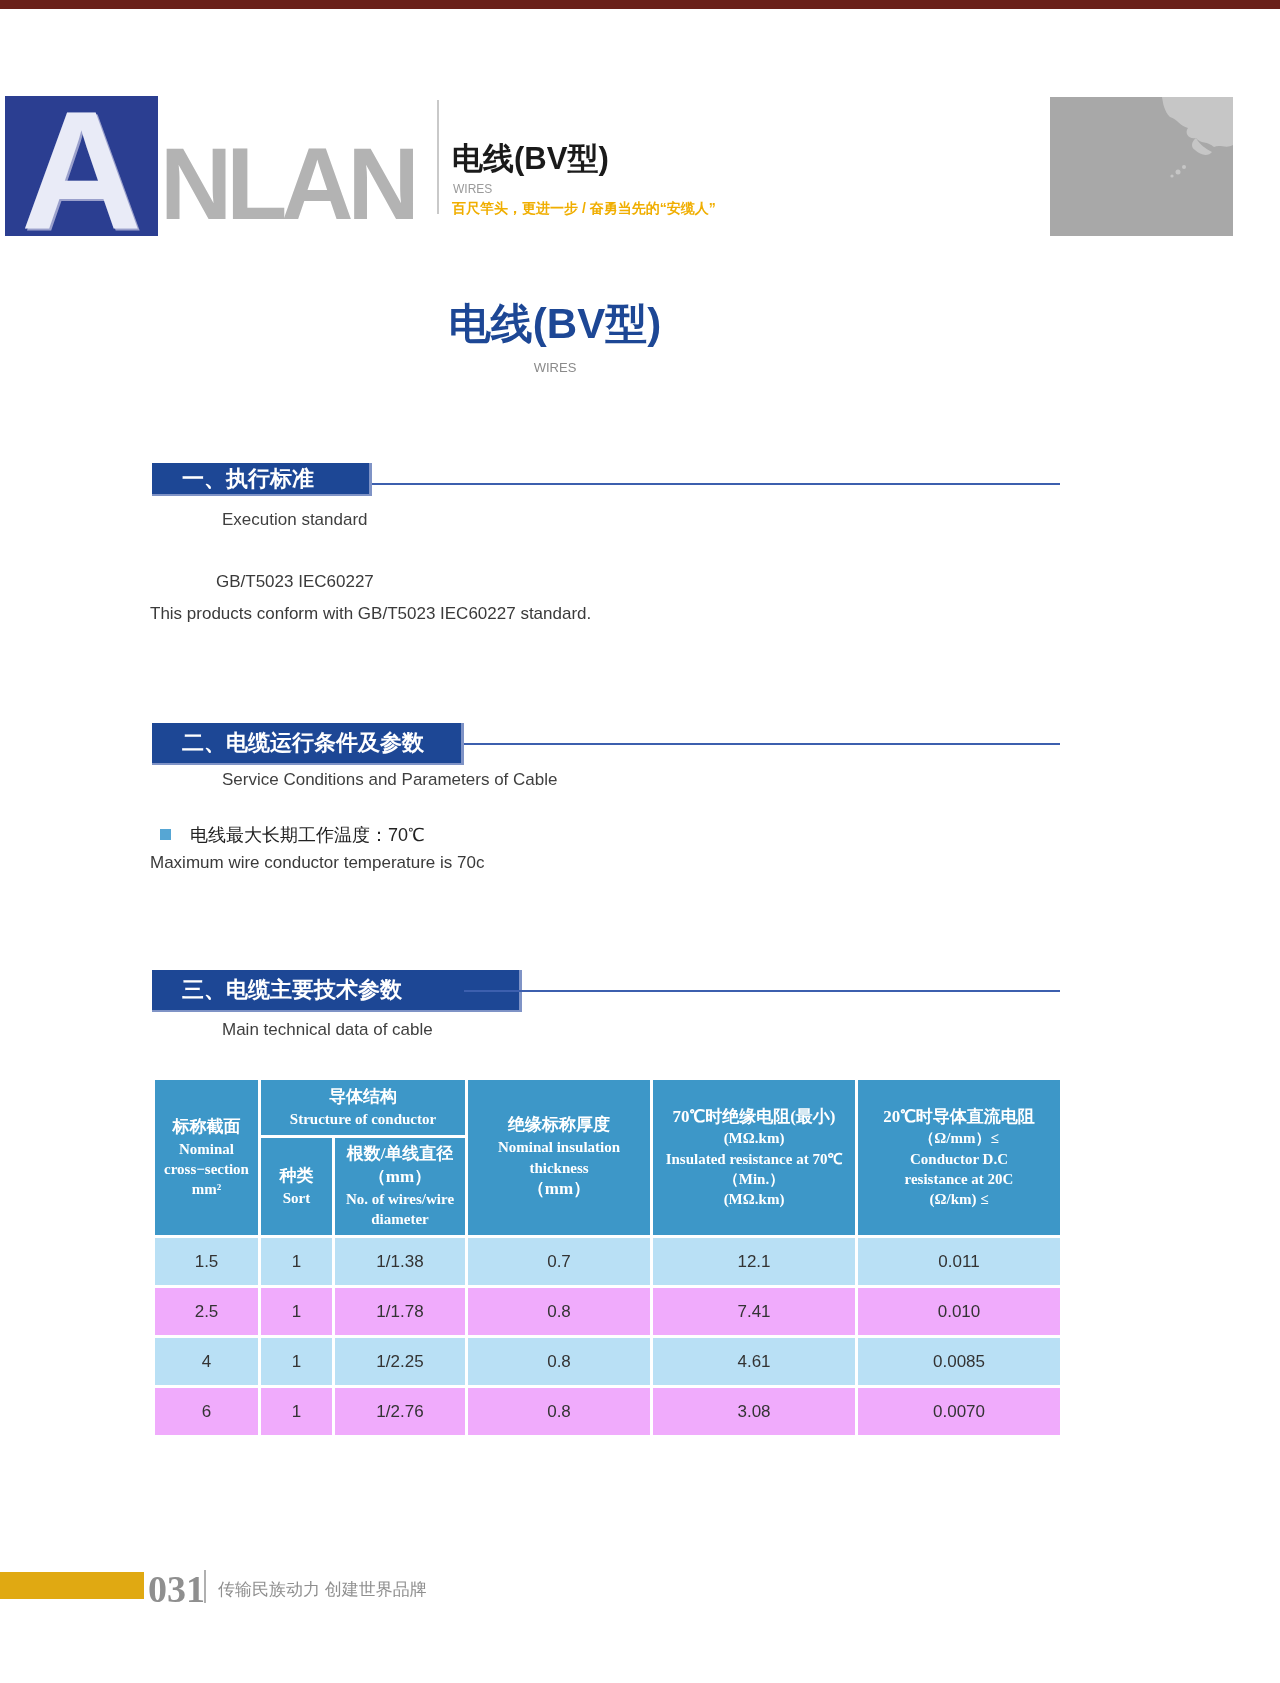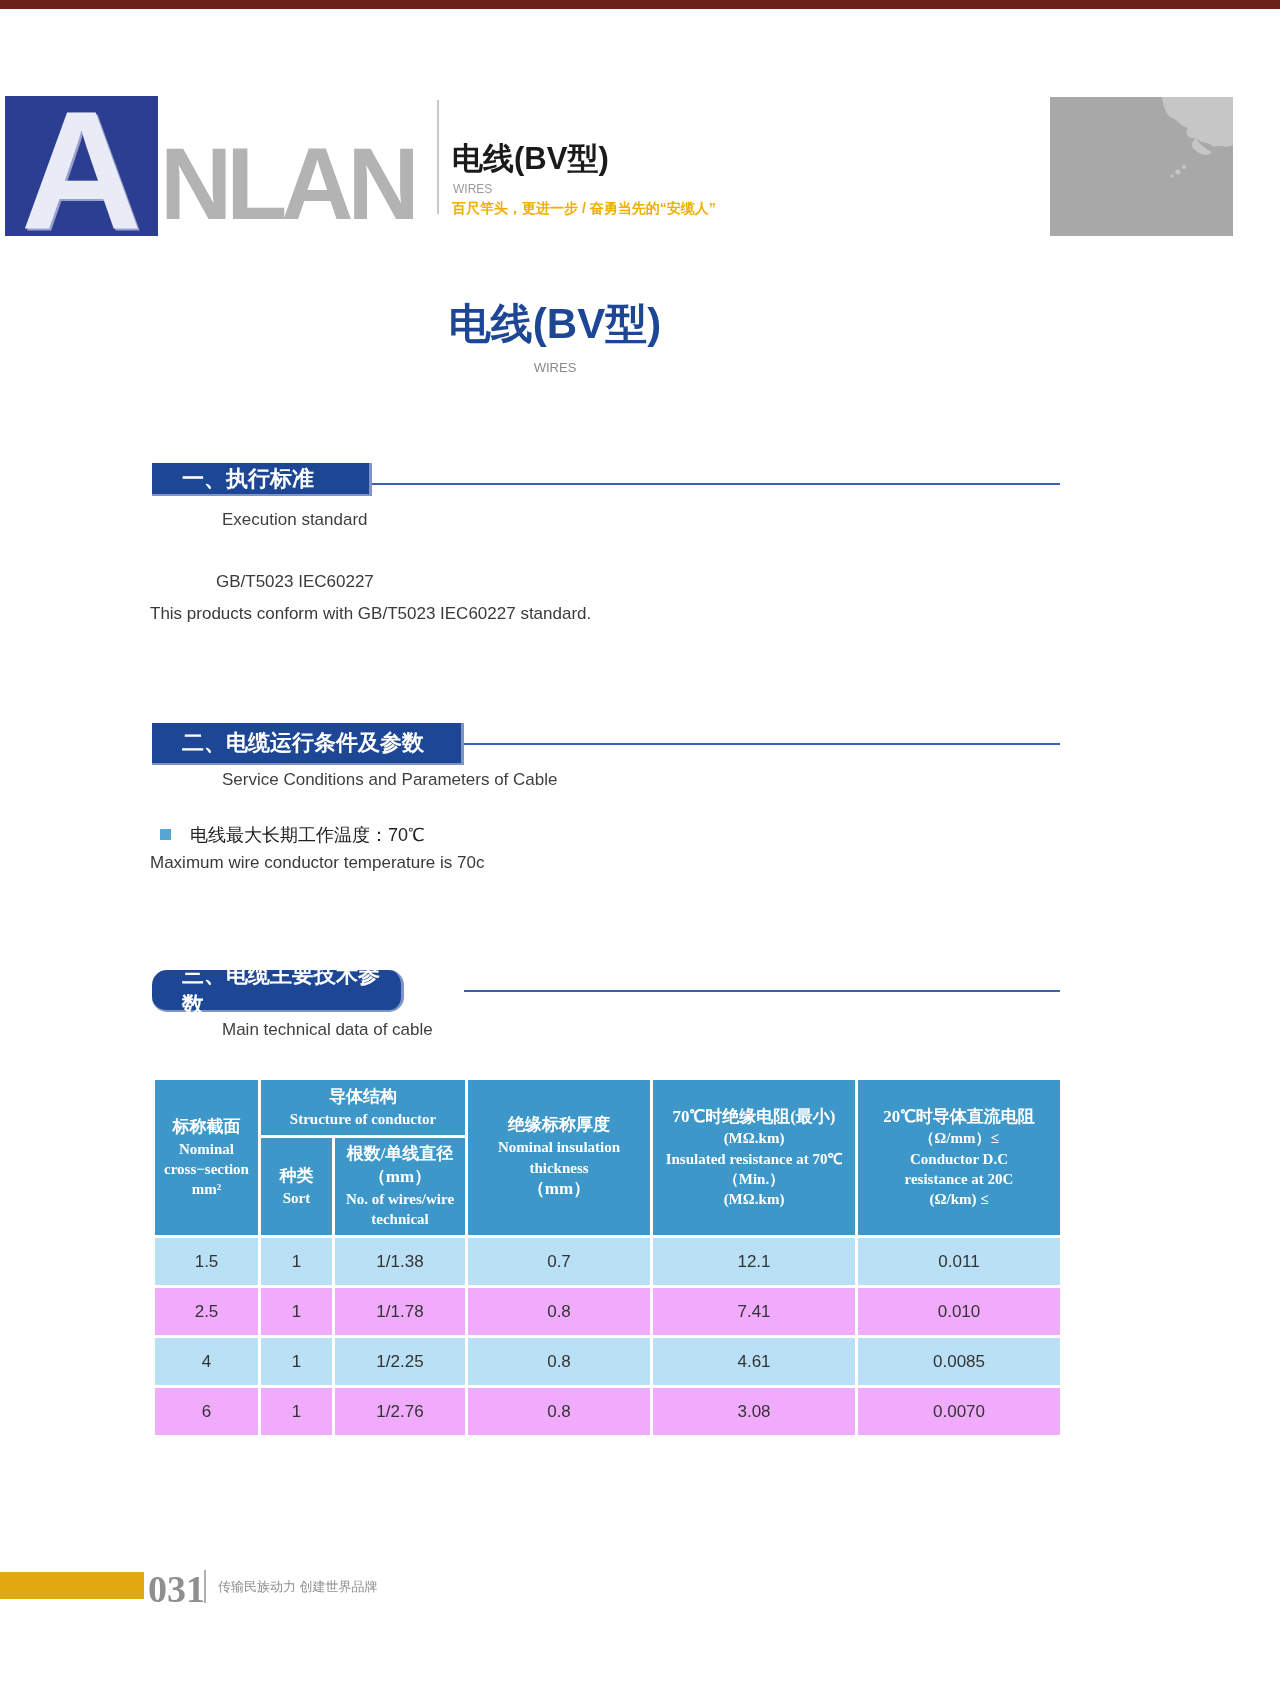--- a/index.html
+++ b/index.html
@@ -70,21 +70,21 @@
   tr.row-blue td { background:#b9e0f5; }
   tr.row-green td { background:#f0abfc; }
 
   
   .footer-gold { left:0; top:1572px; width:144px; height:27px; background:#e0a912; }
   .footer-num {
     left:148px; top:1567px; font-size:38px; font-weight:bold; color:#8f8f8f;
     font-family:"Liberation Serif", serif;
   }
   .footer-divider { left:204px; top:1570px; width:2px; height:33px; background:#b0b0b0; }
-  .footer-slogan { left:218px; top:1578px; font-size:13px; color:#8f8f8f; }
+  .footer-slogan { left:218px; top:1578px; font-size:17px; color:#8f8f8f; }
 </style>
 </head>
 <body>
 
 <div class="abs top-bar"></div>
 
 <div class="abs logo-box">
   <div class="logo-a">A</div>
 </div>
 <div class="abs logo-rest">NLAN</div>
@@ -117,21 +117,21 @@
 
 <div class="abs sec-box" style="left:152px; top:723px; width:312px; height:42px;">
   <span>二、电缆运行条件及参数</span>
 </div>
 <div class="abs sec-line" style="left:464px; top:743px; width:596px;"></div>
 <div class="abs sub-en" style="left:222px; top:770px;">Service Conditions and Parameters of Cable</div>
 <div class="abs bullet-square" style="left:160px; top:829px;"></div>
 <div class="abs bullet-cn" style="left:190px; top:823px;">电线最大长期工作温度：70℃</div>
 <div class="abs body-line" style="left:150px; top:853px;">Maximum wire conductor temperature is 70c</div>
 
-<div class="abs sec-box" style="left:152px; top:970px; width:252px; height:42px;border-radius:15px;">
+<div class="abs sec-box" style="left:152px; top:970px; width:370px; height:42px;">
   <span>三、电缆主要技术参数</span>
 </div>
 <div class="abs sec-line" style="left:464px; top:990px; width:596px;"></div>
 <div class="abs sub-en" style="left:222px; top:1020px;">Main technical data of cable</div>
 
 <div class="abs" style="left:152px; top:1077px;">
   <table class="data-table">
     <colgroup>
       <col style="width:106px">
         <col style="width:74px">
@@ -175,21 +175,21 @@
       </tr>
       <tr style="height:100px;">
         <th>
           <div class="hl-cn">种类</div>
           <div class="hl-en">Sort</div>
         </th>
         <th>
           <div class="hl-cn">根数/单线直径</div>
           <div class="hl-cn">（mm）</div>
           <div class="hl-en">No. of wires/wire</div>
-          <div class="hl-en">technical</div>
+          <div class="hl-en">diameter</div>
         </th>
       </tr>
     </thead>
     <tbody>
       <tr class="row-blue">
         <td>1.5</td>
         <td>1</td>
         <td>1/1.38</td>
         <td>0.7</td>
         <td>12.1</td>

